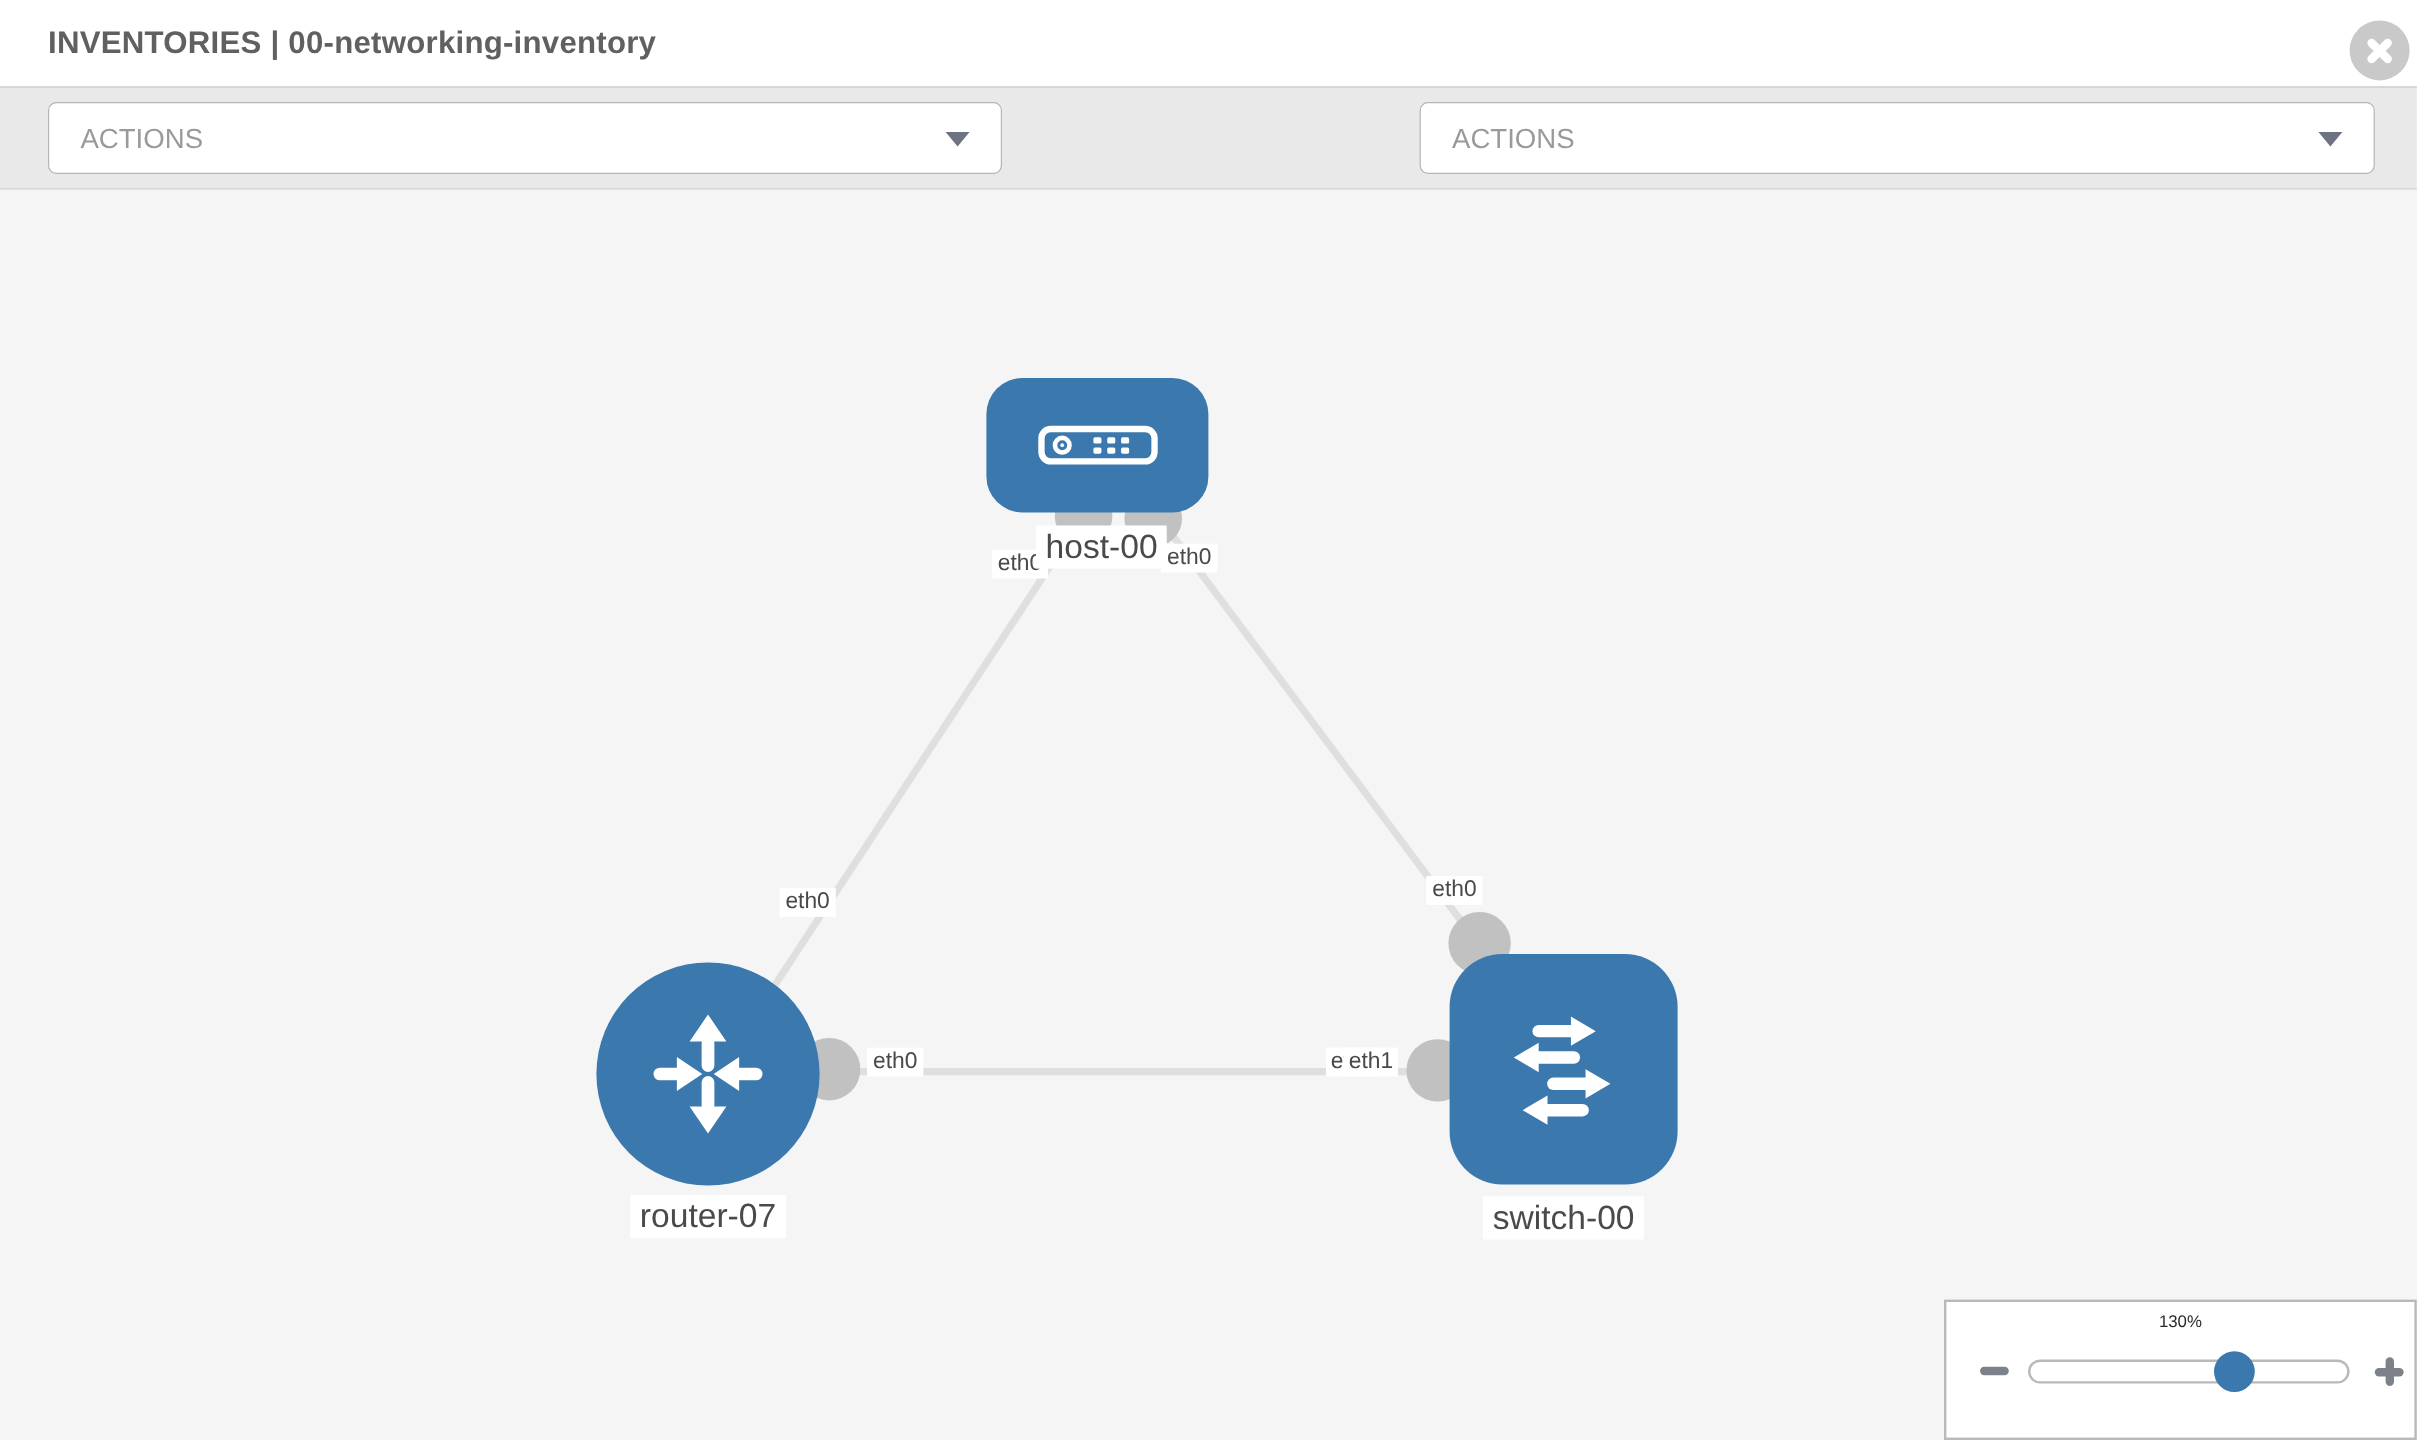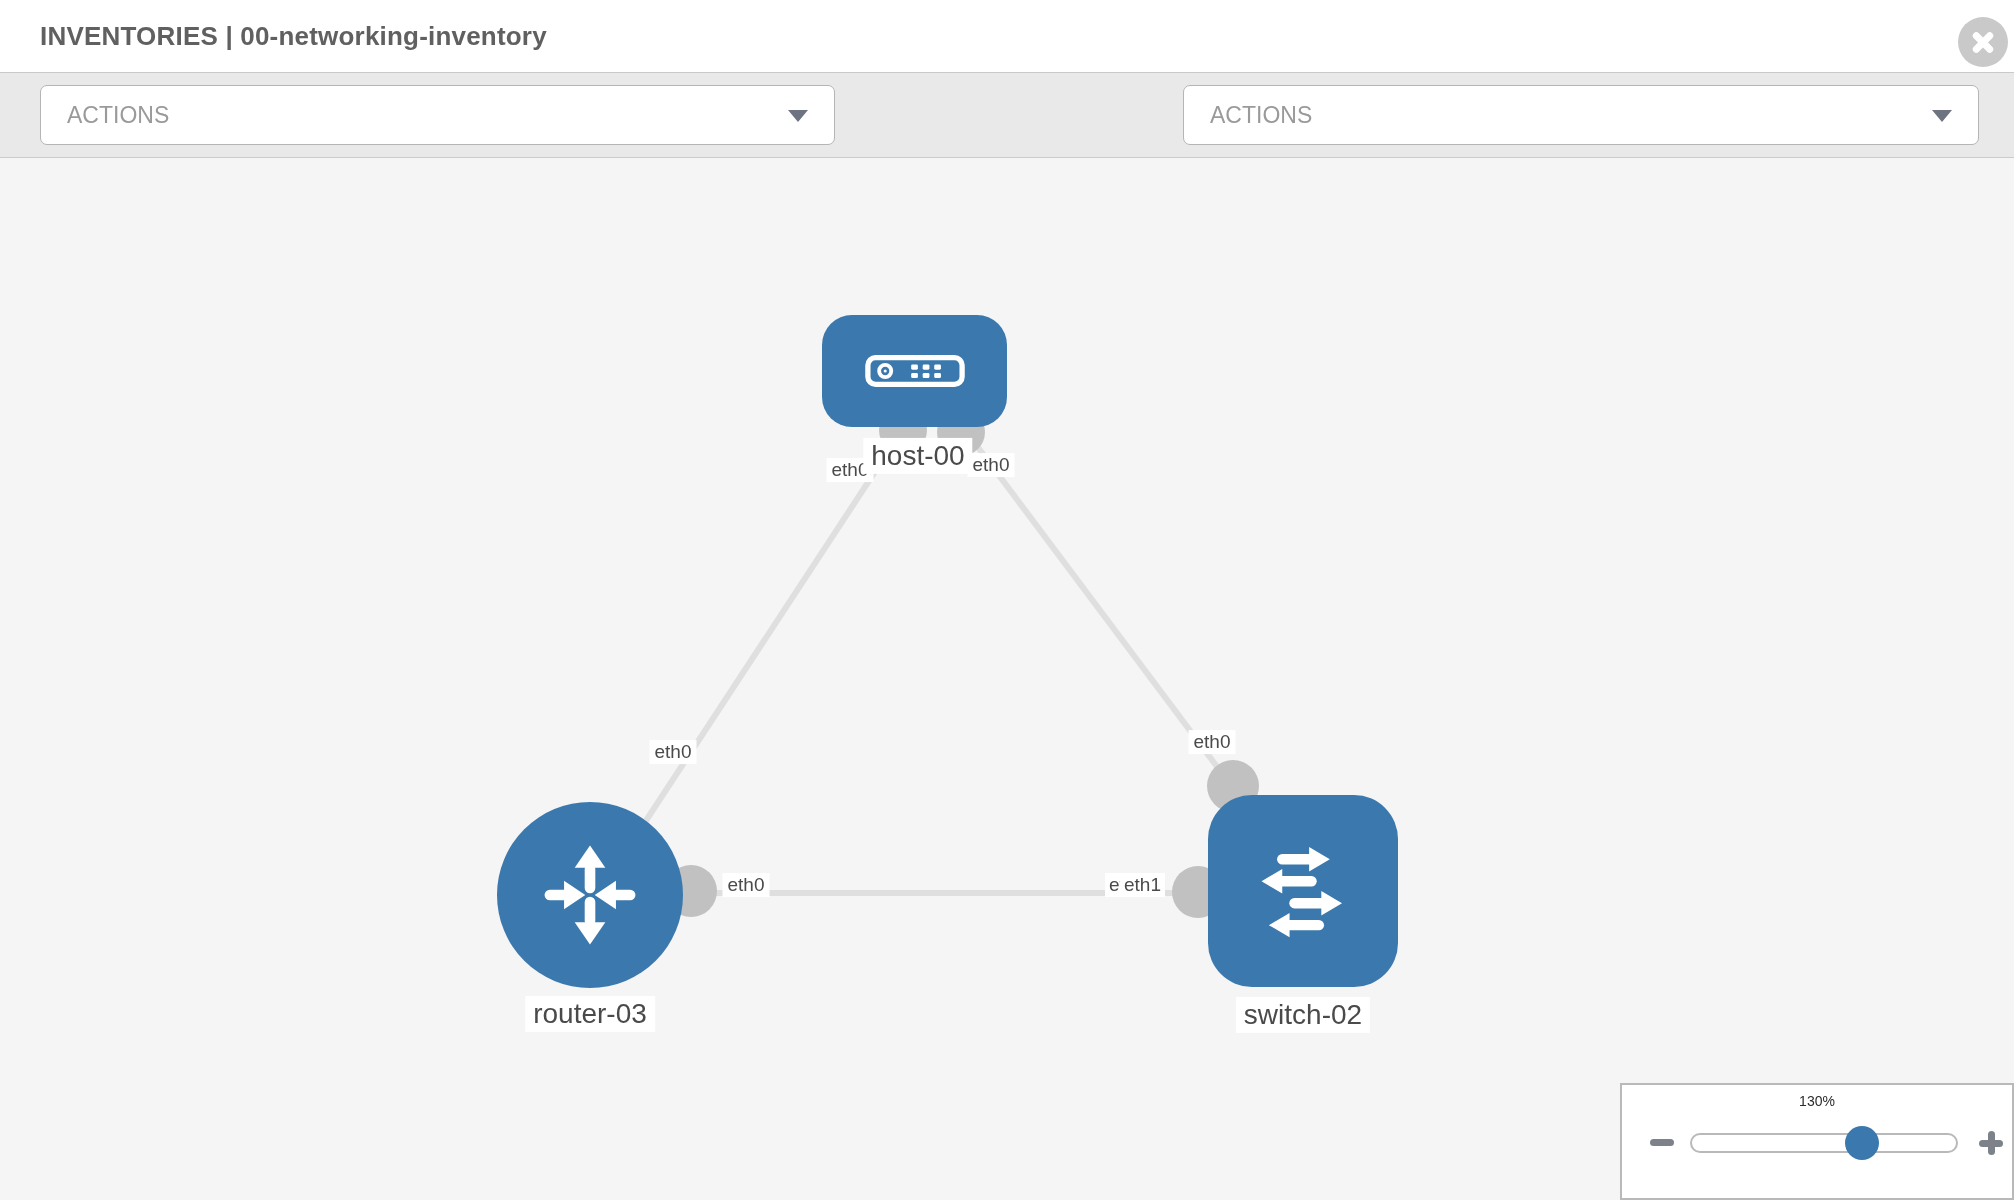--- a/index.html
+++ b/index.html
@@ -202,22 +202,22 @@
 
     <div class="lbl lbl-small" style="left:673px; top:594px;">eth0</div>
     <div class="lbl lbl-small" style="left:1212px; top:584px;">eth0</div>
 
     <div class="lbl lbl-small" style="left:746px; top:727px;">eth0</div>
     <div class="lbl-pair" style="left:1135px; top:727px;">
       <span>eth0</span>
       <span class="overlap">eth1</span>
     </div>
 
-    <div class="lbl lbl-name" style="left:590px; top:856px;">router-03</div>
-    <div class="lbl lbl-name" style="left:1303px; top:857px;">switch-02</div>
+    <div class="lbl lbl-name" style="left:590px; top:856px;">router-07</div>
+    <div class="lbl lbl-name" style="left:1303px; top:857px;">switch-00</div>
 
     <div class="zoom-panel">
       <div class="zoom-pct">130%</div>
       <div class="zoom-minus"></div>
       <div class="zoom-track"></div>
       <div class="zoom-knob"></div>
       <div class="zoom-plus"></div>
     </div>
 
   </div>

